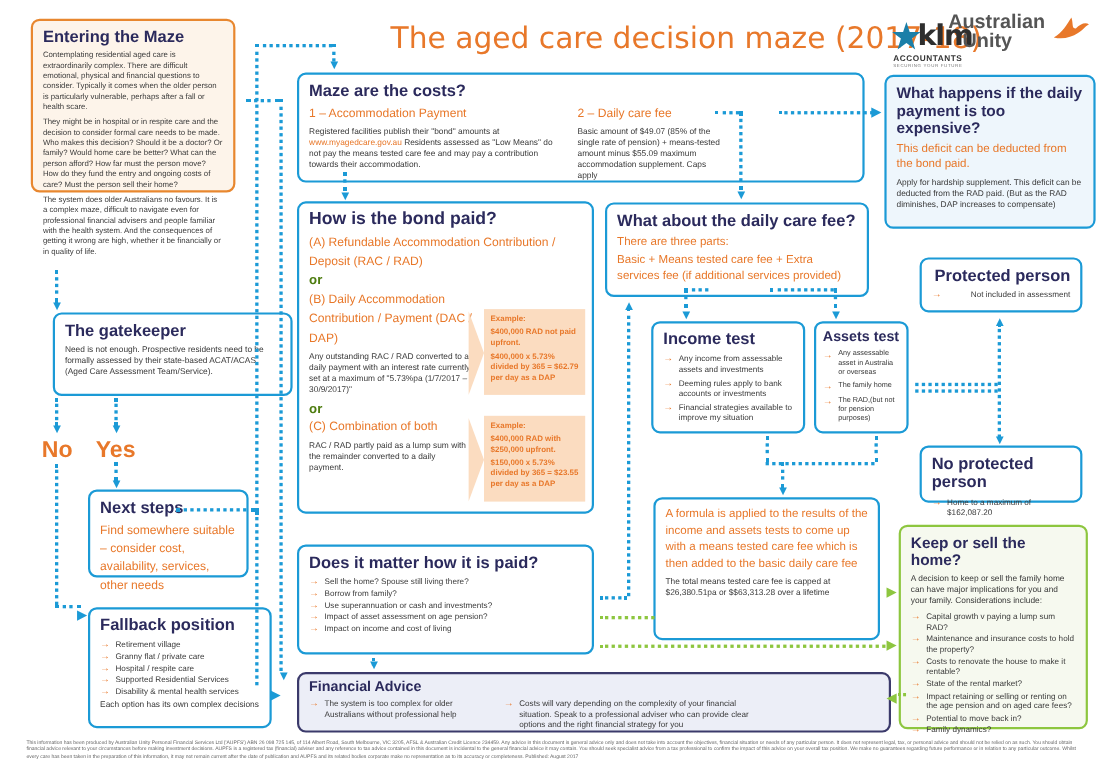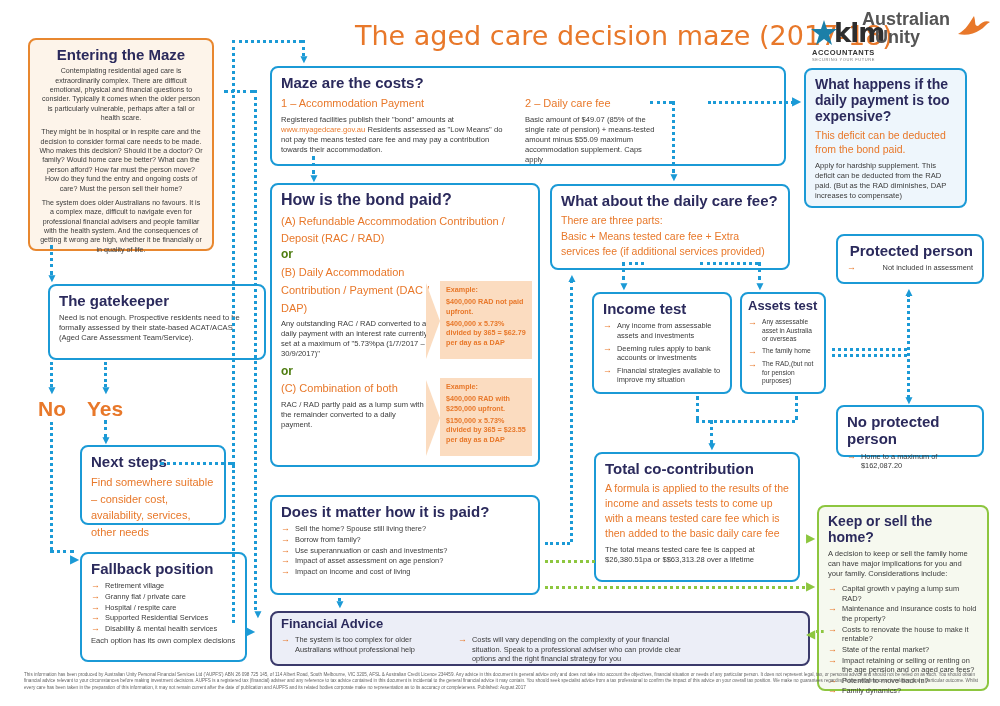--- a/index.html
+++ b/index.html
@@ -49,21 +49,21 @@
   <div style="position:absolute;left:2px;top:39px;font-size:4px;color:#777;letter-spacing:0.6px;white-space:nowrap">SECURING YOUR FUTURE</div>
 </div>
 <div class="logo-au">
   <div>Australian</div>
   <div style="padding-right:30px">Unity</div>
   <svg width="36" height="28" viewBox="0 0 36 28" style="position:absolute;left:94px;top:2px">
     <path d="M2,22 C10,18 14,10 18,4 C20,10 18,14 22,14 C26,10 30,8 34,10 C30,12 28,16 24,18 C18,22 10,24 2,22 Z" fill="#e8782a"></path>
   </svg>
 </div>
 
-<div class="box orange" style="left:28px;top:38px;width:186px;height:213px;text-align:center;">
+<div class="box orange" style="left:28px;top:17px;width:186px;height:158px;">
   <div class="h">Entering the Maze</div>
   <div class="p" style="font-size:7.1px">Contemplating residential aged care is extraordinarily complex. There are difficult emotional, physical and financial questions to consider. Typically it comes when the older person is particularly vulnerable, perhaps after a fall or health scare.</div>
   <div class="p" style="font-size:7.1px">They might be in hospital or in respite care and the decision to consider formal care needs to be made. Who makes this decision? Should it be a doctor? Or family? Would home care be better? What can the person afford? How far must the person move? How do they fund the entry and ongoing costs of care? Must the person sell their home?</div>
   <div class="p" style="font-size:7.1px">The system does older Australians no favours. It is a complex maze, difficult to navigate even for professional financial advisers and people familiar with the health system. And the consequences of getting it wrong are high, whether it be financially or in quality of life.</div>
 </div>
 
 <div class="box" style="left:28px;top:284px;width:218px;height:76px;margin-left:20px;">
   <div class="h">The gatekeeper</div>
   <div class="p">Need is not enough. Prospective residents need to be formally assessed by their state-based ACAT/ACAS (Aged Care Assessment Team/Service).</div>
 </div>
@@ -143,21 +143,21 @@
 <div class="box navy" style="left:270px;top:611px;width:540px;height:55px;padding-top:4px">
   <div class="h" style="font-size:13px;margin-bottom:2px">Financial Advice</div>
   <ul class="arr" style="position:absolute;left:9px;top:22px;width:165px">
     <li>The system is too complex for older Australians without professional help</li>
   </ul>
   <ul class="arr" style="position:absolute;left:186px;top:22px;width:240px">
     <li>Costs will vary depending on the complexity of your financial situation. Speak to a professional adviser who can provide clear options and the right financial strategy for you</li>
   </ul>
 </div>
 
-<div class="box light" style="left:804px;top:68px;width:163px;height:140px;">
+<div class="box light" style="left:804px;top:68px;width:192px;height:140px;">
   <div class="h" style="font-size:14px">What happens if the daily payment is too expensive?</div>
   <div class="sub" style="font-size:10.5px;margin:4px 0 4px">This deficit can be deducted from the bond paid.</div>
   <div class="p">Apply for hardship supplement. This deficit can be deducted from the RAD paid. (But as the RAD diminishes, DAP increases to compensate)</div>
 </div>
 
 <div class="box" style="left:550px;top:184px;width:240px;height:86px;">
   <div class="h">What about the daily care fee?</div>
   <div class="sub" style="font-size:10.5px">There are three parts:</div>
   <div class="sub" style="font-size:10.5px;margin-top:2px">Basic + Means tested care fee + Extra services fee (if additional services provided)</div>
 </div>
@@ -188,26 +188,25 @@
 </div>
 
 <div class="box" style="left:836px;top:405px;width:148px;height:52px;">
   <div class="h">No protected person</div>
   <ul class="arr">
     <li>Home to a maximum of $162,087.20</li>
   </ul>
 </div>
 
 <div class="box" style="left:594px;top:452px;width:206px;height:130px;">
-  <div class="h">Total co-contribution</div>
   <div class="sub" style="font-size:10.5px;line-height:1.42">A formula is applied to the results of the income and assets tests to come up with a means tested care fee which is then added to the basic daily care fee</div>
   <div class="p" style="margin-top:4px">The total means tested care fee is capped at $26,380.51pa or $$63,313.28 over a lifetime</div>
 </div>
 
-<div class="box green" style="left:817px;top:477px;width:172px;height:186px;margin-top:28px;">
+<div class="box green" style="left:817px;top:477px;width:172px;height:186px;">
   <div class="h" style="font-size:14px">Keep or sell the home?</div>
   <div class="p">A decision to keep or sell the family home can have major implications for you and your family. Considerations include:</div>
   <ul class="arr tight">
     <li>Capital growth v paying a lump sum RAD?</li>
     <li>Maintenance and insurance costs to hold the property?</li>
     <li>Costs to renovate the house to make it rentable?</li>
     <li>State of the rental market?</li>
     <li>Impact retaining or selling or renting on the age pension and on aged care fees?</li>
     <li>Potential to move  back in?</li>
     <li>Family dynamics?</li>

